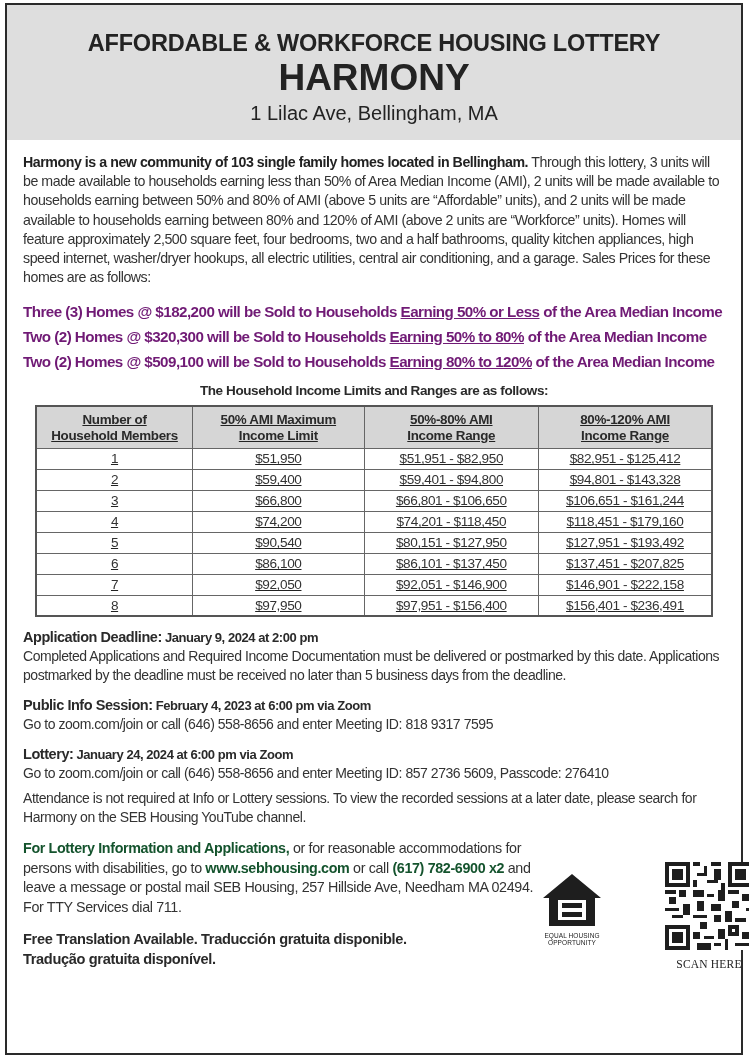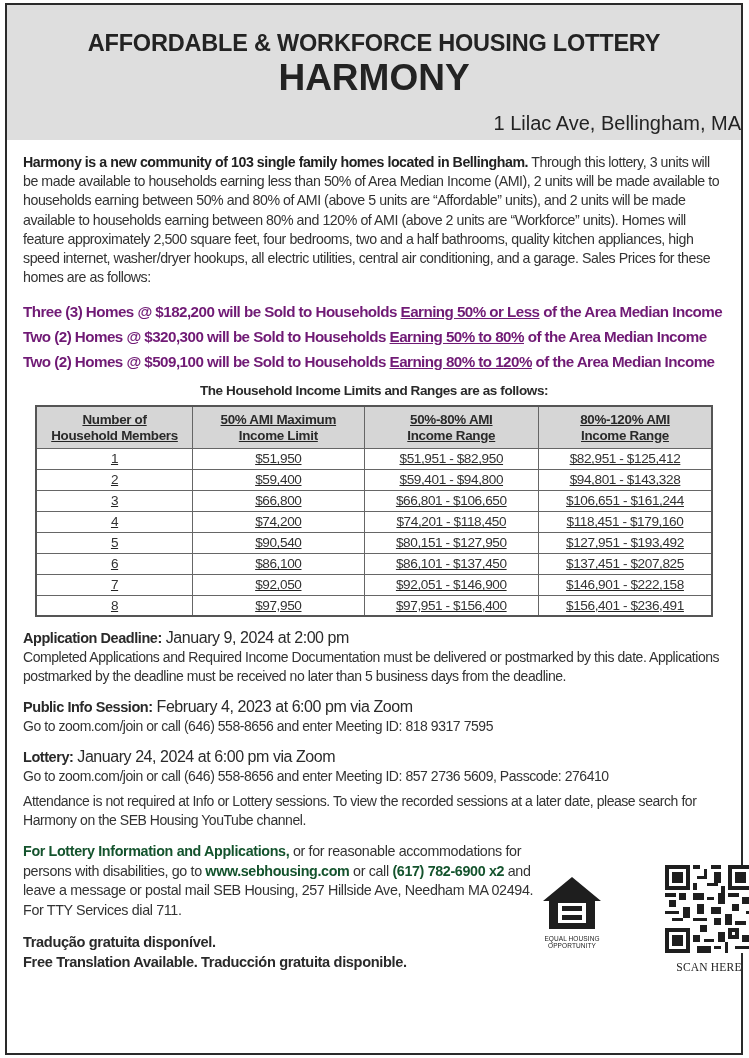--- a/index.html
+++ b/index.html
@@ -7,21 +7,21 @@
   body { font-family: "Liberation Sans", sans-serif; color: #222; }
   .frame {
     position: absolute; left: 5px; top: 3px; width: 738px; height: 1052px;
     border: 2px solid #2a2a2a; background: #fff;
   }
   .header {
     background: #dedede; height: 135px; text-align: center; padding-top: 24px;
   }
   .h-title { font-size: 23.5px; font-weight: bold; color: #232323; letter-spacing: -0.2px; line-height: 28px; }
   .h-name { font-size: 37px; font-weight: bold; color: #232323; line-height: 40px; margin-top: 1px; }
-  .h-addr { font-size: 20px; color: #232323; line-height: 26px; margin-top: 12px; text-align: right; }
+  .h-addr { font-size: 20px; color: #232323; line-height: 26px; margin-top: 2px; }
 
   .content { padding: 13px 16px 0 16px; }
   .intro {
     font-family: "Liberation Sans Narrow", "Liberation Sans", sans-serif;
     font-size: 14.2px; line-height: 19.2px; color: #333; letter-spacing: -0.45px;
   }
   .intro b { color: #222; }
   .prices { margin-top: 12px; }
   .price-line {
     font-size: 15.2px; font-weight: bold; color: #701a75; line-height: 25px; letter-spacing: -0.55px;
@@ -43,21 +43,21 @@
   }
   table.limits td {
     font-size: 13.6px; color: #333; text-align: center; height: 21px;
     border: 1.5px solid #666; letter-spacing: -0.4px;
   }
   .col1 { width: 157px; } .col2 { width: 172px; } .col3 { width: 175px; } .col4 { width: 174px; }
 
   .section { margin-top: 11px; }
   .sec-head { font-size: 14.5px; font-weight: bold; color: #2a2a2a; line-height: 19px; letter-spacing: -0.45px; }
   .sec-head .lbl { font-weight: bold; }
-  .sec-head .val { font-weight: normal; font-size: 16px; margin-top: 41px; }
+  .sec-head .val { font-weight: bold; font-size: 13px; margin-top: 41px; }
   .sec-body { font-size: 14px; color: #333; line-height: 19px; letter-spacing: -0.45px; }
   .attend { margin-top: 6px; }
 
   .bottom { position: relative; margin-top: 12px; height: 150px; }
   .contact { width: 520px; font-size: 14.3px; line-height: 19.5px; color: #333; letter-spacing: -0.35px; }
   .contact b { color: #14532d; }
   .translation { margin-top: 12px; font-size: 14.6px; font-weight: bold; line-height: 20px; color: #2a2a2a; letter-spacing: -0.35px; }
 
   .eho { position: absolute; left: 509px; top: 33px; width: 80px; text-align: center; }
   .eho-text { font-size: 6.5px; line-height: 7px; color: #222; letter-spacing: 0.1px; }
@@ -158,22 +158,22 @@
 
     <div class="section">
       <div class="sec-head"><span class="lbl">Lottery:</span><span class="val"> January 24, 2024 at 6:00 pm via Zoom</span></div>
       <div class="sec-body">Go to zoom.com/join or call (646) 558-8656 and enter Meeting ID: 857 2736 5609, Passcode: 276410</div>
       <div class="sec-body attend">Attendance is not required at Info or Lottery sessions. To view the recorded sessions at a later date, please search for Harmony on the SEB Housing YouTube channel.</div>
     </div>
 
     <div class="bottom">
       <p class="contact"><b>For Lottery Information and Applications,</b><span> or for reasonable accommodations for persons with disabilities, go to </span><b>www.sebhousing.com</b><span> or call </span><b>(617) 782-6900 x2</b><span> and leave a message or postal mail SEB Housing, 257 Hillside Ave, Needham MA 02494.  For TTY Services dial 711.</span></p>
       <div class="translation">
+        <div>Free Translation Available. Traducción gratuita disponible.</div>
         <div>Tradução gratuita disponível.</div>
-        <div>Free Translation Available. Traducción gratuita disponible.</div>
       </div>
 
       <div class="eho">
         <svg width="62" height="56" viewBox="0 0 62 56">
           <polygon points="31,2 2,26 8,26 8,54 54,54 54,26 60,26" fill="#1e1e1e"></polygon>
           <rect x="17" y="28" width="28" height="20" fill="#fff"></rect>
           <rect x="21" y="31" width="20" height="5" fill="#1e1e1e"></rect>
           <rect x="21" y="40" width="20" height="5" fill="#1e1e1e"></rect>
         </svg>
         <div class="eho-text">EQUAL HOUSING</div>

